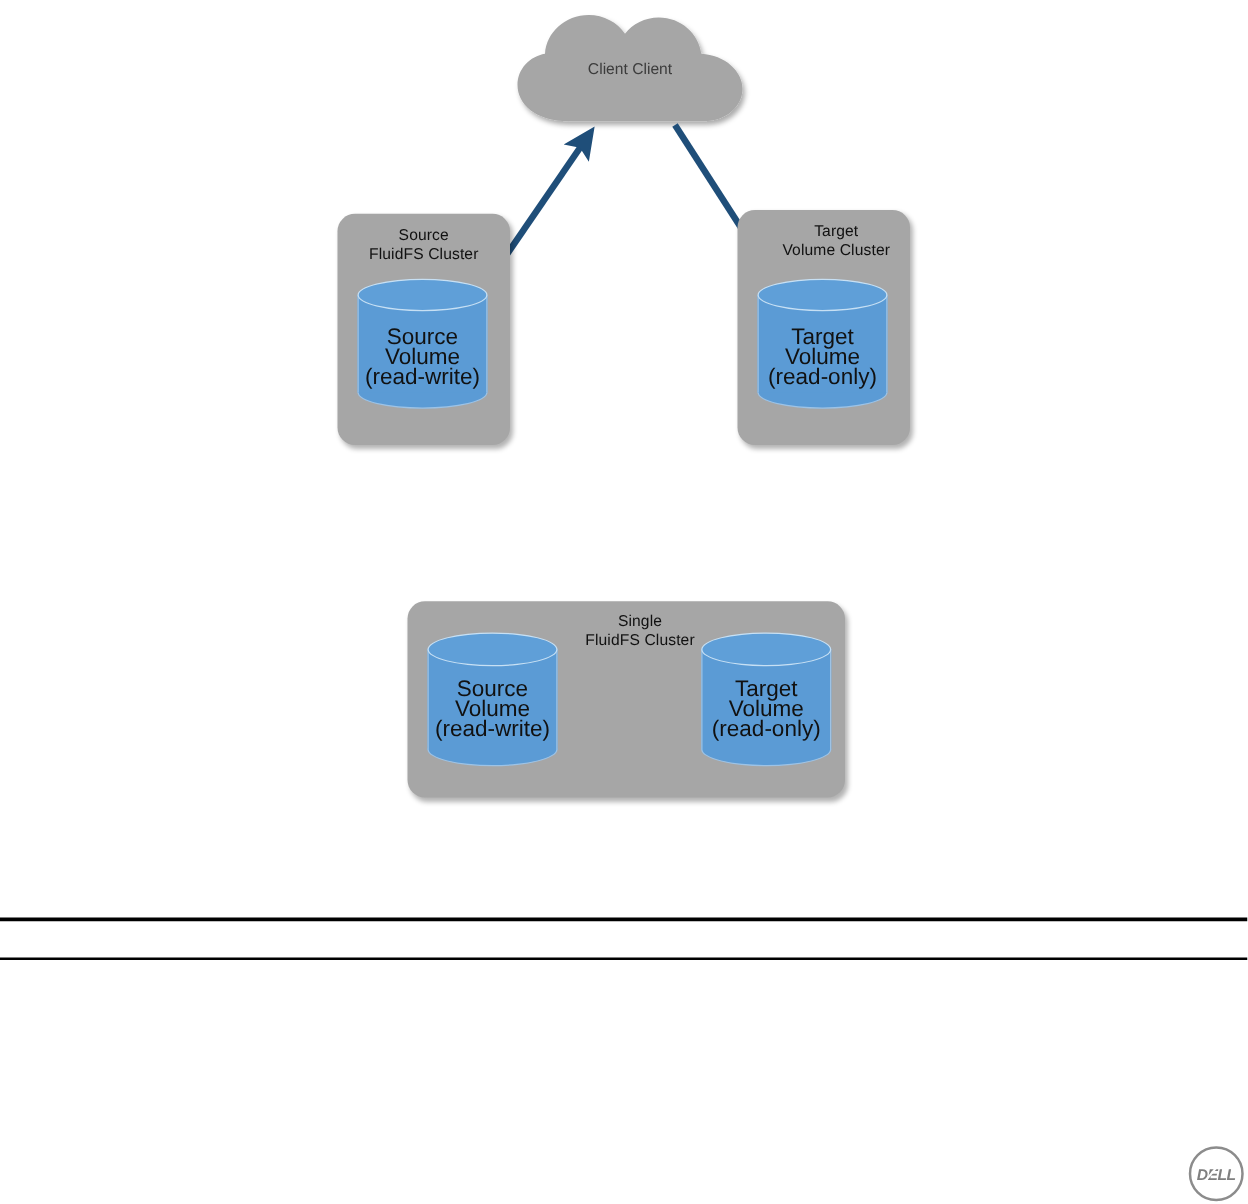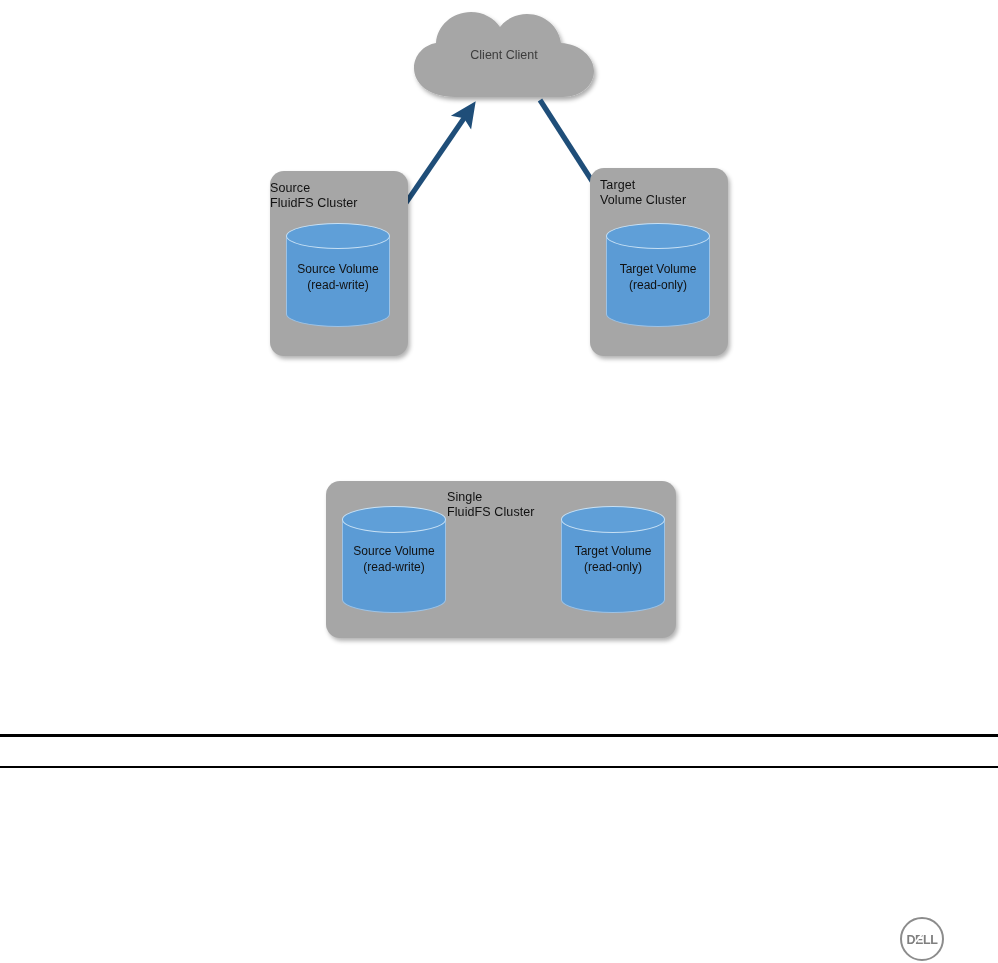--- a/index.html
+++ b/index.html
@@ -29,21 +29,21 @@
     position: absolute;
     background: #a6a6a6;
     border-radius: 14px;
     box-shadow: 2px 3px 4px rgba(0,0,0,0.30);
   }
 
   .cluster-title {
     position: absolute;
     left: 0;
     right: 0;
-    text-align: left;
+    text-align: center;
     font-size: 12.5px;
     line-height: 15px;
     color: #111111;
     white-space: pre-line;
     letter-spacing: 0.1px;
   }
 
   
   .cylinder {
     position: absolute;
@@ -73,21 +73,21 @@
     background: #5f9fd8;
     border: 1px solid #c7e0f4;
     border-radius: 50% / 50%;
     box-sizing: border-box;
   }
   .cyl-label {
     position: absolute;
     left: 0;
     right: 0;
     text-align: center;
-    font-size: 12px;
+    font-size: 18px;
     line-height: 16px;
     color: #111111;
     white-space: pre-line;
     z-index: 5;
   }
   .cloud-label {
     position: absolute;
     left: 0; right: 0;
     text-align: center;
     font-size: 12.5px;
@@ -207,20 +207,20 @@
     <div class="cyl-bottom" style="top:80px; height:27px;"></div>
     <div class="cyl-body" style="top:13px; height:81px;"></div>
     <div class="cyl-top" style="top:0px;  height:27px;"></div>
     <div class="cyl-label" style="top:37px;">Target Volume
 (read-only)</div>
   </div>
 
   <div class="rule" style="left:0px; top:734px; width:998px; height:3px;"></div>
   <div class="rule" style="left:0px; top:766px; width:998px; height:2px;"></div>
 
-  <div class="dell-logo" style="left:900px; top:917px;">
+  <div class="dell-logo" style="left:951px; top:917px;font-style:italic;">
     <svg width="40" height="40" viewBox="0 0 40 40" xmlns="http://www.w3.org/2000/svg">
       <text x="20" y="25" text-anchor="middle" font-family="Liberation Sans, sans-serif" font-size="12.5" font-weight="bold" fill="#7f7f7f" letter-spacing="-0.4">DELL</text>
       <line x1="11.5" y1="25.5" x2="20.5" y2="14.5" stroke="#ffffff" stroke-width="1.8"></line>
     </svg>
   </div>
 
 </div>
 
 </body></html>

